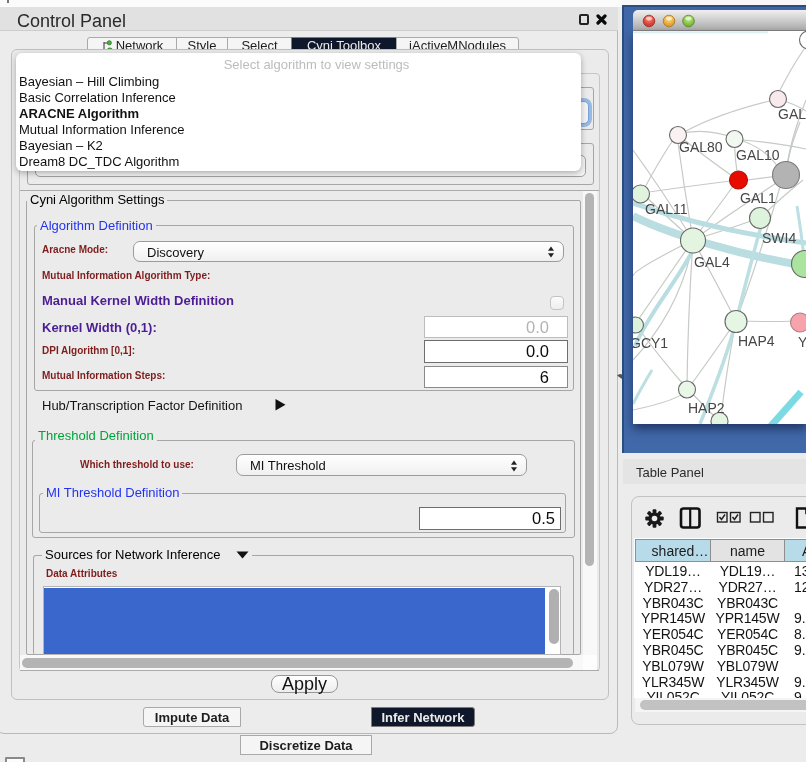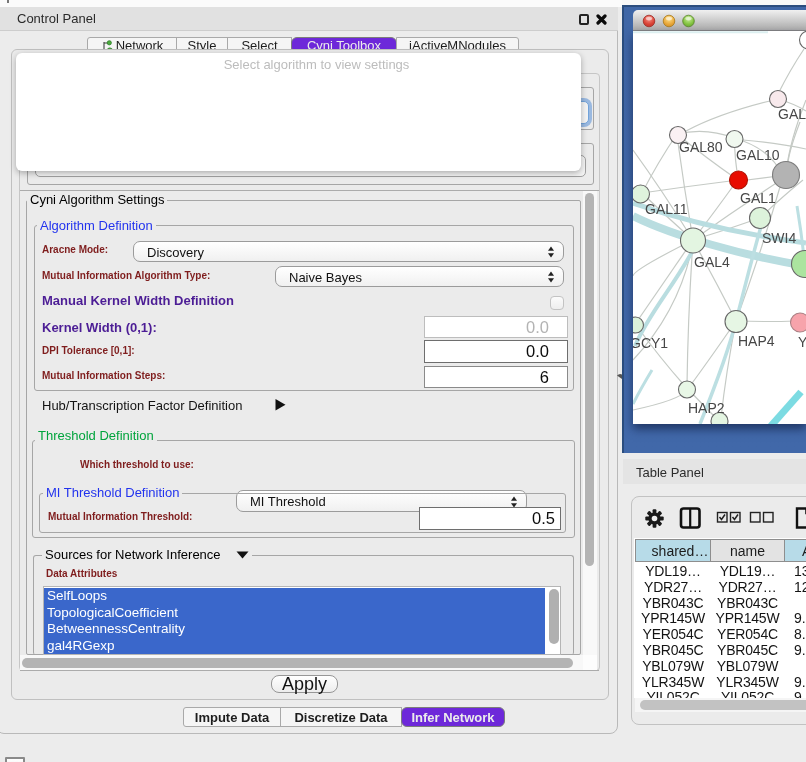--- a/index.html
+++ b/index.html
@@ -11,35 +11,35 @@
 .combo { position:absolute; background:linear-gradient(#ffffff,#f0f0f0); border:1px solid #9b9b9b; border-radius:7px; font-size:13px; color:#111; }
 .combo .tx { position:absolute; left:13px; top:3px; white-space:nowrap;text-align:right; }
 .step { position:absolute; right:9px; top:4px; width:6px; height:12px; }
 .input { position:absolute; background:#fff; font-size:16.5px; text-align:right; padding-right:18px; color:#0c0c0c; line-height:20px; }
 .group { position:absolute; border:1px solid #a6a6a6; border-radius:3px; }
 .gt { position:absolute; background:#ebebeb; padding:0 3px; font-size:13px; line-height:14px; white-space:nowrap; }
 .tabrow { position:absolute; display:flex; }
 .tab { font-size:13px; color:#1d1d1d; text-align:center; background:#f5f5f5; border:1px solid #a9a9a9; margin-left:-1px; }
 .tab.first { border-radius:3px 0 0 3px; margin-left:0; }
 .tab.last { border-radius:0 3px 3px 0; }
-.tab.sel { background:#6d28d9; color:#ececec; border-color:#7c7c7c;border-radius:6px; }
+.tab.sel { background:#0f172a; color:#ececec; border-color:#7c7c7c; }
 .tabs-top .tab { height:16px; line-height:15px; }
 .tabs-bot .tab { height:20px; line-height:19px; font-weight:bold; }
 </style>
 </head>
 <body>
 <div id="root">
 
 <div class="abs" style="left:0;top:0;width:806px;height:7px;background:#fbfbfb;"></div>
 <div class="abs" style="left:7px;top:0;width:2px;height:3px;background:#777;"></div>
 
 <div class="abs" style="left:-4px;top:7px;width:622px;height:727px;background:#ececec;border:1px solid #b9b9b9;border-radius:0 3px 8px 8px;"></div>
 
 <div class="abs" style="left:-4px;top:7px;width:622px;height:24px;background:#e1e1e1;border-bottom:1px solid #cdcdcd;"></div>
-<div class="abs" style="left:17px;top:11px;font-size:13px;color:#2a2a2a;">Control Panel</div>
+<div class="abs" style="left:17px;top:11px;font-size:18px;color:#2a2a2a;">Control Panel</div>
 <div class="abs" style="left:579px;top:14px;width:10px;height:10.5px;border:2px solid #222;border-radius:2px;"></div>
 <svg class="abs" style="left:596px;top:14px;" width="11" height="11">
       <path d="M2 2 L9 9 M9 2 L2 9" stroke="#0a0a0a" stroke-width="3.2" stroke-linecap="round"></path>
     </svg>
 
 <div class="tabrow tabs-top" style="left:87px;top:37px;text-decoration:underline;">
   <div class="tab first" style="width:90px;"><svg width="13" height="14" style="vertical-align:-3px;margin-right:2px;">
           <path d="M3 3 L3 12 M3 4 L7 4 M3 11.5 L7 11.5" stroke="#444" stroke-width="1.1" fill="none"></path>
           <circle cx="8.3" cy="3.8" r="2.1" fill="#4cae3f" stroke="#2c7a26" stroke-width="0.8"></circle>
           <circle cx="8.8" cy="11.5" r="2.6" fill="#4cae3f" stroke="#2c7a26" stroke-width="0.8"></circle>
@@ -76,79 +76,71 @@
 <div class="lbl" style="left:42px;top:244px;">Aracne Mode:</div>
 <div class="combo" style="left:133px;top:241px;width:431px;height:21px;">
       <span class="tx">Discovery</span>
       <svg class="step" viewBox="0 0 7 13">
         <path d="M3.5 0 L7 5 L0 5 Z" fill="#222"></path>
         <path d="M3.5 13 L7 8 L0 8 Z" fill="#222"></path>
       </svg>
     </div>
 
 <div class="lbl" style="left:42px;top:270px;">Mutual Information Algorithm Type:</div>
-<div class="combo" style="left:275px;top:266px;width:289px;height:21px;">
-      <span class="tx">Naive Bayes</span>
-      <svg class="step" viewBox="0 0 7 13">
-        <path d="M3.5 0 L7 5 L0 5 Z" fill="#222"></path>
-        <path d="M3.5 13 L7 8 L0 8 Z" fill="#222"></path>
-      </svg>
-    </div>
 
 <div class="glbl" style="left:42px;top:293px;">Manual Kernel Width Definition</div>
 <div class="abs" style="left:550px;top:296px;width:14px;height:14px;border:1.5px solid #c3c3c3;border-radius:4px;background:linear-gradient(#fbfbfb,#eeeeee);"></div>
 
 <div class="glbl" style="left:42px;top:320px;">Kernel Width (0,1):</div>
 <div class="input" style="left:424px;top:316px;width:144px;height:22px;border:1px solid #bdbdbd;color:#b3b3b3;">0.0</div>
 
-<div class="lbl" style="left:42px;top:345px;">DPI Tolerance [0,1]:</div>
+<div class="lbl" style="left:42px;top:345px;">DPI Algorithm [0,1]:</div>
 <div class="input" style="left:424px;top:340px;width:144px;height:23px;border:1.5px solid #6e6e6e;line-height:21px;">0.0</div>
 
 <div class="lbl" style="left:42px;top:370px;">Mutual Information Steps:</div>
 <div class="input" style="left:424px;top:366px;width:144px;height:22px;border:1px solid #8a8a8a;">6</div>
 
 <div class="abs" style="left:42px;top:398px;font-size:13px;color:#141414;">Hub/Transcription Factor Definition</div>
 <svg class="abs" style="left:274px;top:398px;" width="13" height="14">
       <path d="M1.5 1 L11.5 6.75 L1.5 12.5 Z" fill="#111"></path>
     </svg>
 
 <div class="group" style="left:32px;top:440px;width:543px;height:98px;"></div>
 <div class="gt" style="left:35px;top:429px;color:#00a43c;">Threshold Definition</div>
 
 <div class="lbl" style="left:80px;top:459px;">Which threshold to use:</div>
-<div class="combo" style="left:236px;top:454px;width:291px;height:22px;margin-top:36px;">
+<div class="combo" style="left:236px;top:454px;width:291px;height:22px;">
       <span class="tx">MI Threshold</span>
       <svg class="step" style="top:5px;" viewBox="0 0 7 13">
         <path d="M3.5 0 L7 5 L0 5 Z" fill="#222"></path>
         <path d="M3.5 13 L7 8 L0 8 Z" fill="#222"></path>
       </svg>
     </div>
 
 <div class="group" style="left:39px;top:493px;width:527px;height:40px;"></div>
 <div class="gt" style="left:43px;top:486px;color:#2233ee;">MI Threshold Definition</div>
-<div class="lbl" style="left:48px;top:511px;">Mutual Information Threshold:</div>
 <div class="input" style="left:419px;top:507px;width:142px;height:23px;border:1px solid #6e6e6e;line-height:21px;padding-right:5px;">0.5</div>
 
 <div class="group" style="left:33px;top:555px;width:541px;height:100px;border-bottom:none;"></div>
 <div class="gt" style="left:42px;top:548px;">Sources for Network Inference <svg width="13" height="9" style="vertical-align:0px;margin-left:12px;">
         <path d="M0.5 1.5 L12.5 1.5 L6.5 8.5 Z" fill="#111"></path>
       </svg></div>
 <div class="lbl" style="left:46px;top:568px;">Data Attributes</div>
 <div class="abs" style="left:43px;top:586px;width:518px;height:69px;background:#fff;border:1px solid #b5b5b5;"></div>
 <div class="abs" style="left:44px;top:588px;width:501px;height:66px;background:#3a67cb;"></div>
-<div class="abs" style="left:47px;top:588px;font-size:13.5px;color:#fff;line-height:16.6px;white-space:nowrap;">SelfLoops<br>TopologicalCoefficient<br>BetweennessCentrality<br>gal4RGexp</div>
 <div class="abs" style="left:549px;top:589px;width:10px;height:55px;background:#b0b0b0;border-radius:5px;"></div>
 
 <div class="abs" style="left:16px;top:53px;width:565px;height:118px;background:#fff;border-radius:6px;box-shadow:0 2px 6px rgba(0,0,0,0.3);"></div>
 <div class="abs" style="left:16px;top:57px;width:601px;font-size:13px;color:#bcbcbc;text-align:center;">Select algorithm to view settings</div>
+<div class="abs" style="left:19px;top:74px;font-size:13px;color:#111;line-height:15.9px;white-space:nowrap;">Bayesian – Hill Climbing<br>Basic Correlation Inference<br><b>ARACNE Algorithm</b><br>Mutual Information Inference<br>Bayesian – K2<br>Dream8 DC_TDC Algorithm</div>
 
 <div class="abs" style="left:271px;top:675px;width:67px;height:18px;border:1px solid #979797;border-radius:8px;background:linear-gradient(#ffffff,#ededed);font-size:18px;text-align:center;line-height:16px;color:#111;">Apply</div>
 <div class="tabrow tabs-bot" style="left:143px;top:707px;">
-  <div class="tab first" style="width:98px;margin-left:40px;">Impute Data</div>
-  <div class="tab" style="width:122px;">Discretize Data</div>
+  <div class="tab first" style="width:98px;">Impute Data</div>
+  <div class="tab" style="width:132px;margin-top:28px;">Discretize Data</div>
   <div class="tab last sel" style="width:104px;">Infer Network</div>
 </div>
 
 <div class="abs" style="left:5px;top:757px;width:20px;height:12px;border:2.5px solid #8a8a8a;background:linear-gradient(#ffffff,#f0f0f0);border-radius:1px;"></div>
 <svg class="abs" style="left:616px;top:372px;" width="7" height="8">
       <path d="M6 7 L6 2.5 Q3.5 1 1 3.5 Z" fill="#555"></path>
     </svg>
 
 <div class="abs" style="left:622px;top:0;width:184px;height:5px;background:#f8f8f8;"></div>
 <div class="abs" style="left:622px;top:5px;width:184px;height:448px;background:linear-gradient(180deg,#3f66a6,#4168a9);border-left:2px solid #2b4d7e;border-top:2px solid #2b4d7e;"></div>

